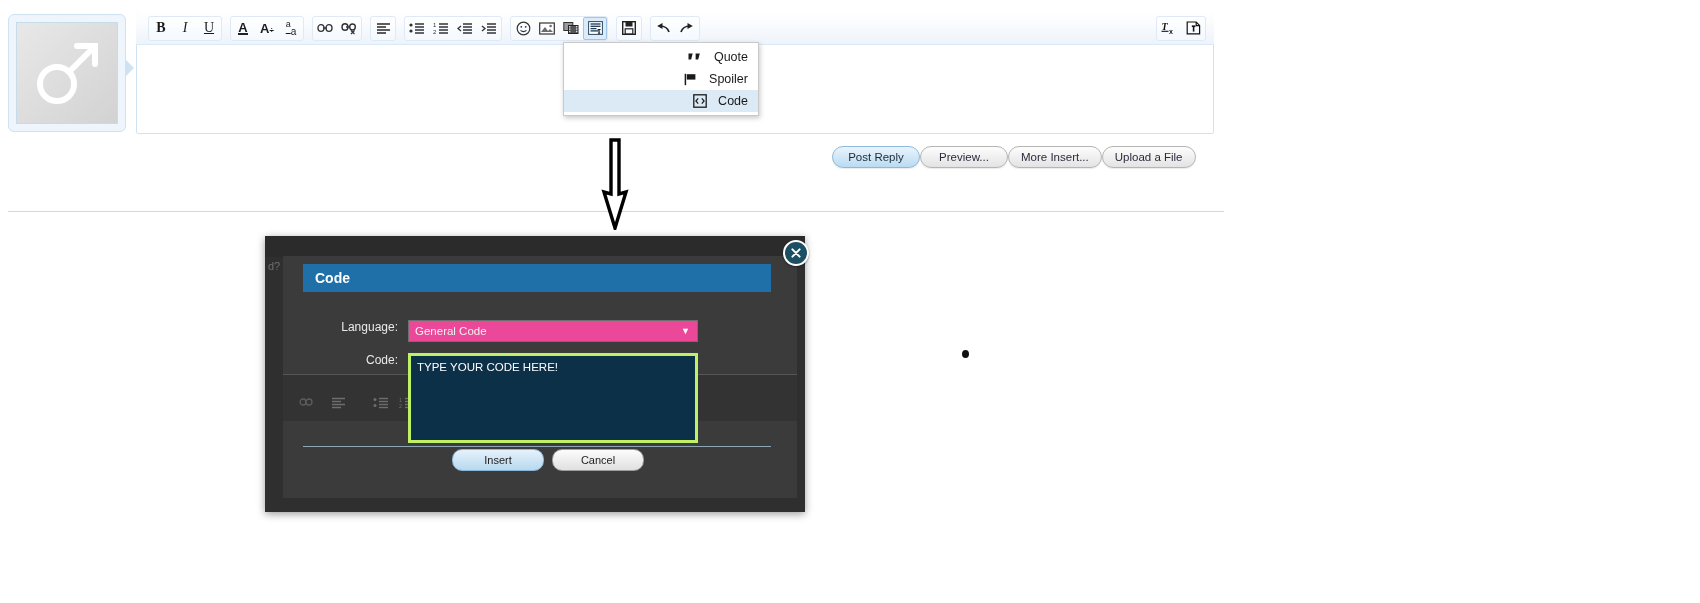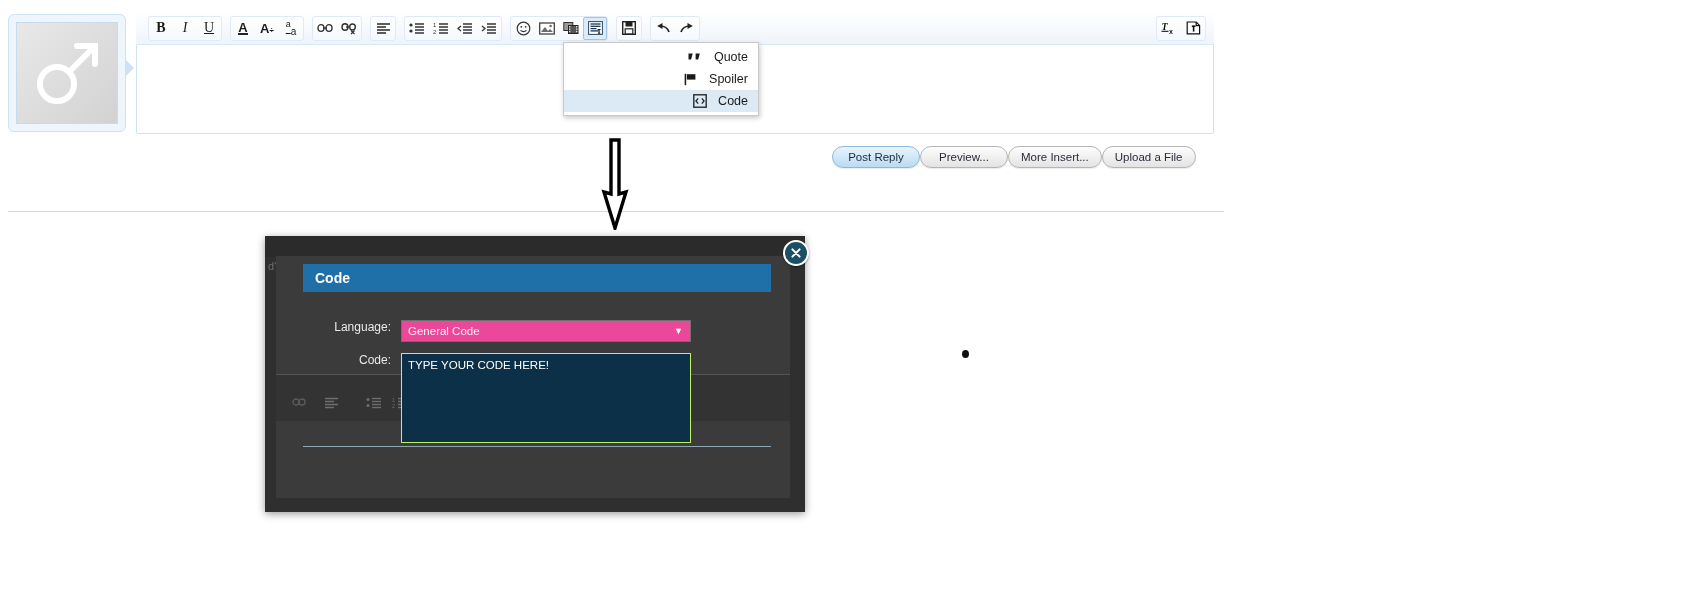--- a/index.html
+++ b/index.html
@@ -89,39 +89,39 @@
   #modal-window{
     position:absolute;left:265px;top:236px;width:540px;height:276px;
     background:#2f2f2f;z-index:60;
     box-shadow:0 2px 8px rgba(0,0,0,.4);
   }
   .modal-topbar{position:absolute;left:0;top:0;width:100%;height:21px;background:#2b2b2b;}
   .ghost-text{
     position:absolute;left:3px;top:24px;font-size:11px;color:#6d6d6d;
   }
   .modal-body{
-    position:absolute;left:11px;top:20px;width:514px;height:242px;background:#3b3b3b;
+    position:absolute;left:18px;top:20px;width:514px;height:242px;background:#3b3b3b;
   }
   .modal-title{
     position:absolute;left:38px;top:264px;width:468px;height:28px;
     background:#1f6fa8;color:#fff;font-weight:bold;font-size:14px;
     display:flex;align-items:center;padding-left:12px;box-sizing:border-box;
   }
   .field-row{position:absolute;display:flex;align-items:flex-start;}
   .field-label{
     color:#e9e9e9;font-size:12px;text-align:right;width:125px;padding-right:10px;box-sizing:border-box;
   }
   .sel-box{
     width:290px;height:22px;background:#ec4899;border:1px solid #6f6f6f;
     color:#f0f0f0;font-size:11.5px;display:flex;align-items:center;
     padding:0 6px;box-sizing:border-box;position:relative;cursor:pointer;
   }
   .sel-arrow{position:absolute;right:7px;top:50%;transform:translateY(-50%);font-size:9px;color:#fff;}
   .code-area{
-    width:290px;height:90px;background:#0d3049;border:1px solid #bef264;
+    width:290px;height:90px;background:#0d3049;border:3px solid #bef264;
     color:#fff;font-size:11.5px;padding:5px 6px;box-sizing:border-box;
     resize:none;outline:none;font-family:"Liberation Sans",sans-serif;
     overflow:hidden;
   }
   .modal-sep{position:absolute;left:38px;top:446px;width:468px;height:1px;background:#8fa6b6;}
   .modal-btns{position:absolute;left:452px;top:449px;display:flex;gap:8px;}
   .mbtn{
     width:90px;height:20px;border-radius:10px;border:1px solid #9d9d9d;
     font-size:11px;color:#222;display:flex;align-items:center;justify-content:center;
     cursor:pointer;background:linear-gradient(#fcfcfc,#e0e0e0);
@@ -516,20 +516,24 @@
     </div>
 
     <div class="field-row" style="left:0;top:97px;">
       <span class="field-label">Code:</span>
       <textarea class="code-area" style="">TYPE YOUR CODE HERE!</textarea>
     </div>
   </div>
 
   <div class="modal-title" style="left:38px;top:28px;">Code</div>
   <div class="modal-sep" style="left:38px;top:210px;"></div>
+  <div class="modal-btns" style="left:187px;top:213px;">
+    <div class="mbtn primary">Insert</div>
+    <div class="mbtn">Cancel</div>
+  </div>
 </div>
 
 <div id="modal-close">
   <svg width="12" height="12" viewBox="0 0 12 12">
     <path d="M2.4 2.4 L9.6 9.6 M9.6 2.4 L2.4 9.6" stroke="#ffffff" stroke-width="2" stroke-linecap="round"></path>
   </svg>
 </div>
 
 <div id="cursor-dot"></div>
 

